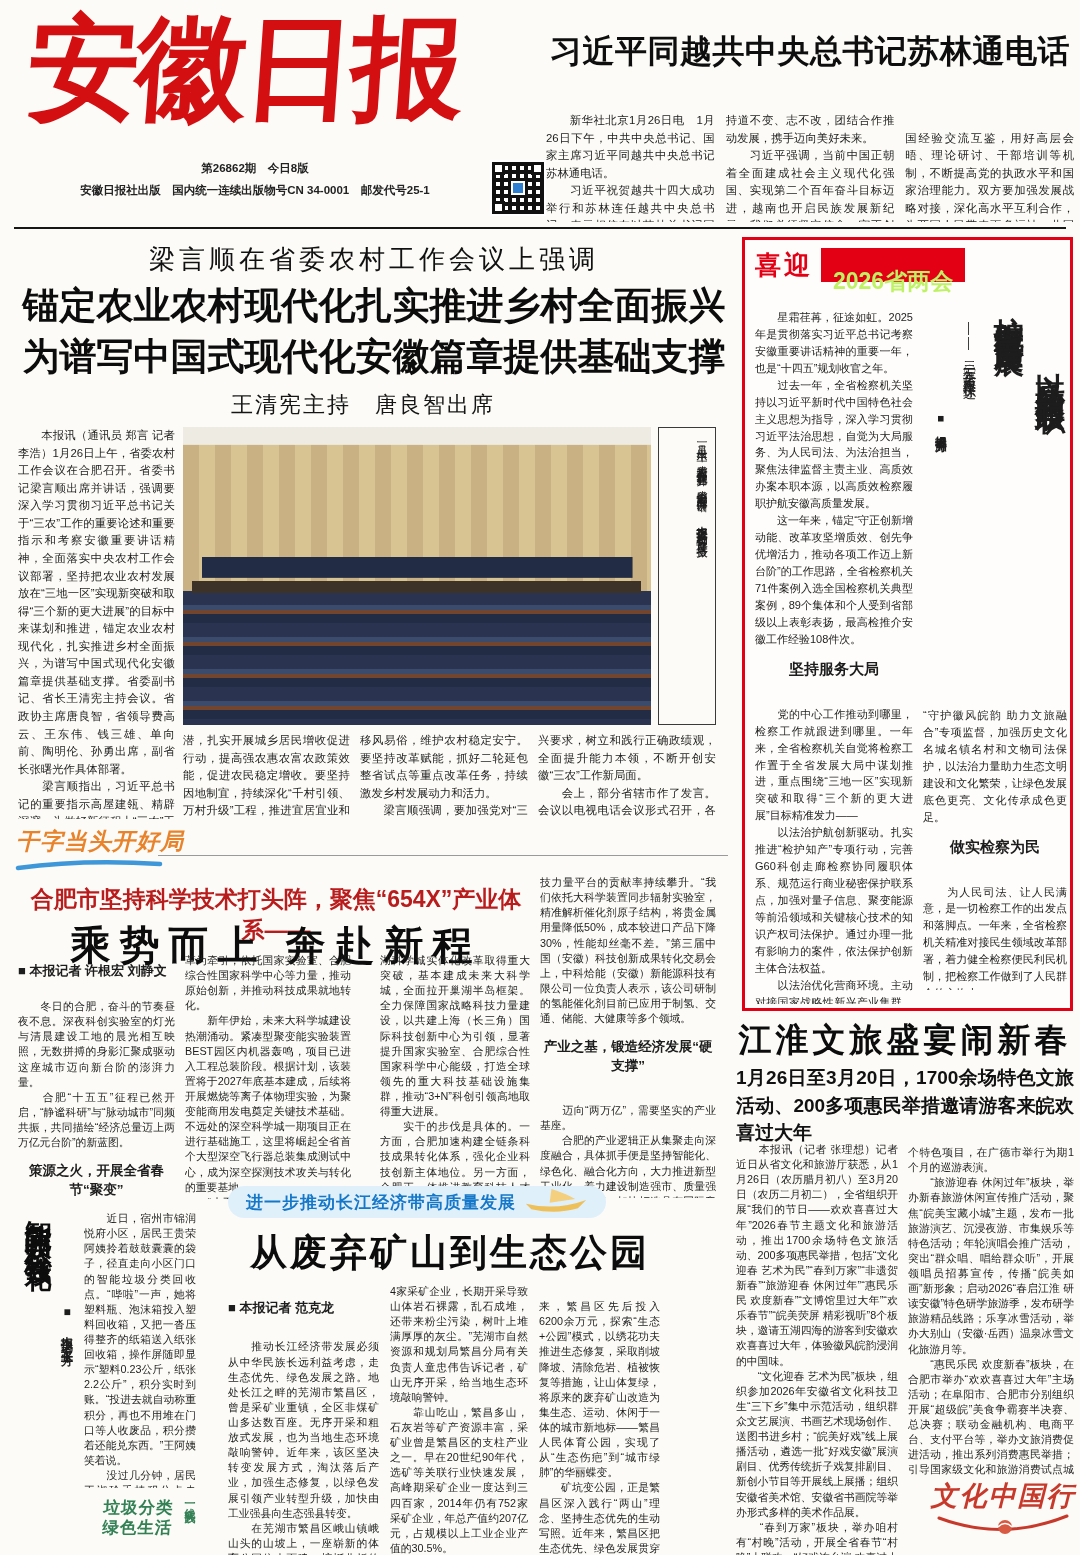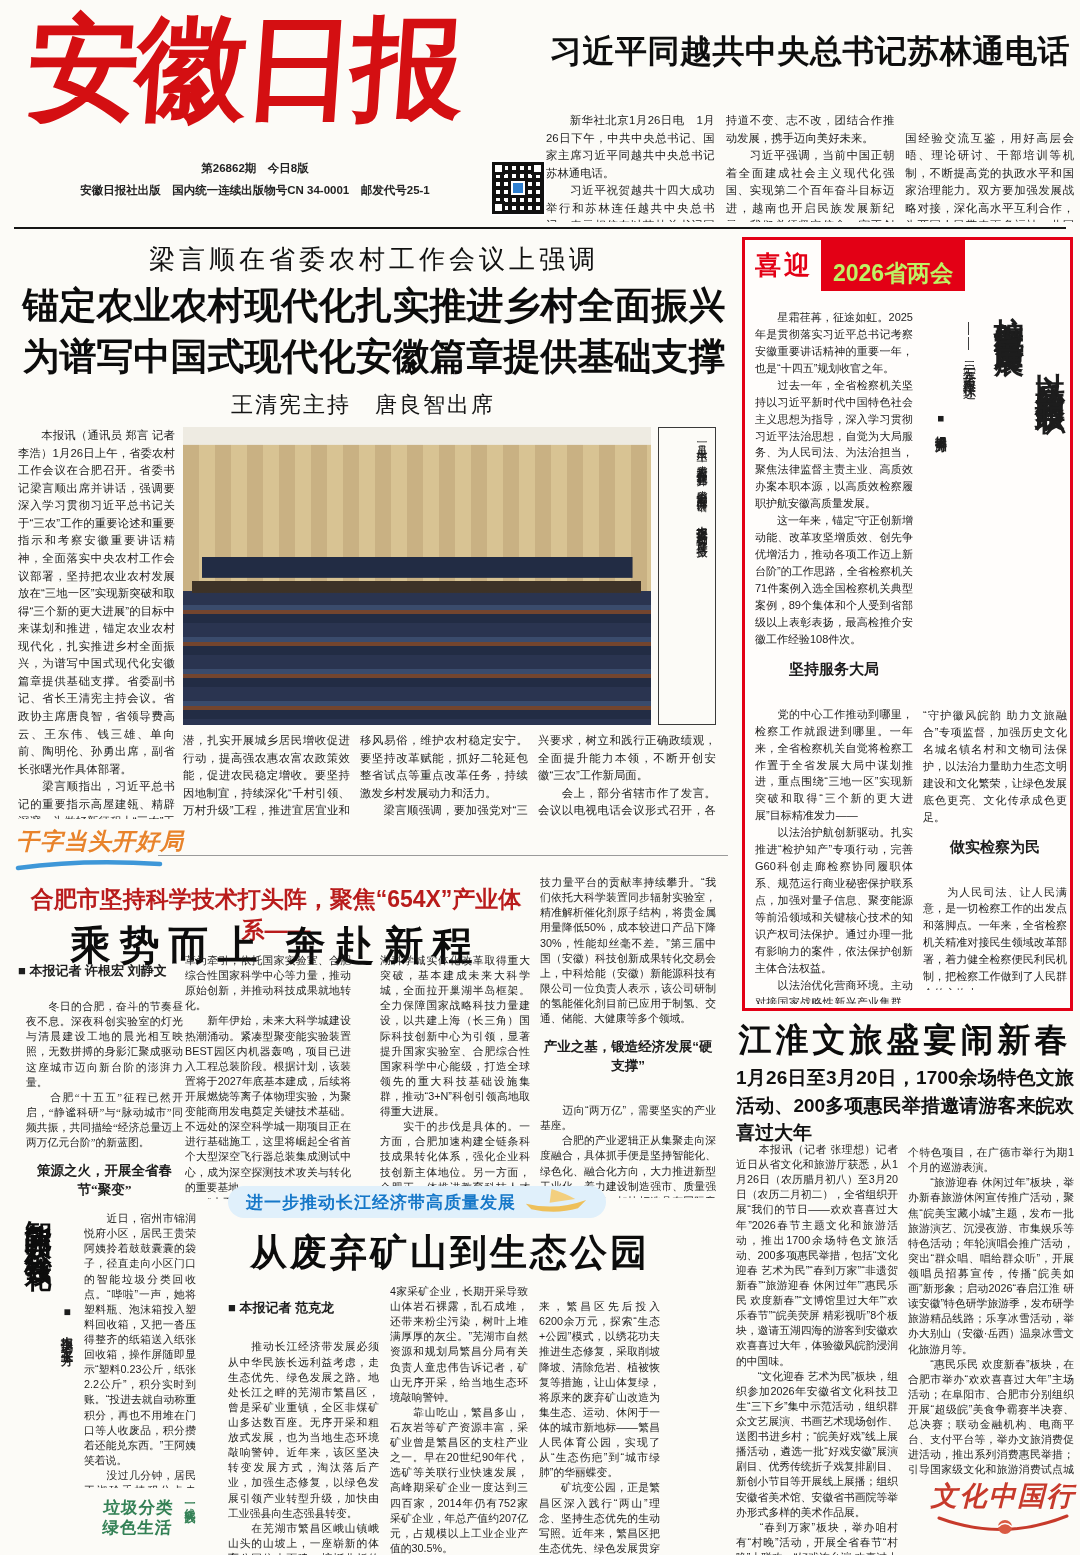--- a/index.html
+++ b/index.html
@@ -41,42 +41,42 @@
       background-size:100% 6%,92% 7%,96% 4%,100% 45%,100% 100%;
       background-position:0 0,50% 47%,50% 54%,0 100%,0 0;background-repeat:no-repeat;}
   .ms-caption{left:658px;top:427px;width:58px;height:298px;border:1px solid #3a3a3a;padding:8px 5px;
       writing-mode:vertical-rl;font-size:11px;line-height:1.6;letter-spacing:1px;overflow:hidden;}
   .ms-caption .credit{font-weight:bold;margin-top:8px;}
   .ms-col2{left:183px;top:732px;width:167px;height:90px;}
   .ms-col3{left:360px;top:732px;width:168px;height:90px;}
   .ms-col4{left:538px;top:732px;width:178px;height:90px;}
   
   .redbox{left:742px;top:237px;width:331px;height:774px;border:3px solid #e30015;background:#fffdfb;padding:8px 10px;overflow:hidden;}
-  .rb-header{display:flex;align-items:center;gap:8px;height:34px;}
+  .rb-header{display:flex;gap:8px;height:34px;}
   .rb-xiying{font-size:26px;font-weight:bold;color:#e30015;letter-spacing:3px;}
   .rb-badge{background:#e30015;color:#bef264;font-size:23px;font-weight:bold;padding:18px 12px 2px;}
   .rb-left{position:absolute;left:10px;top:52px;width:158px;height:712px;font-size:11px;}
   .rb-subhead{font-weight:bold;font-size:15px;text-align:center;margin:9px 0;white-space:normal;}
   .rb-right{position:absolute;left:178px;top:52px;width:144px;height:712px;overflow:hidden;}
   .vhead{writing-mode:vertical-rl;height:392px;margin:0 auto;}
   .vhead .l1{font-family:"Liberation Serif",serif;font-weight:bold;font-size:30px;letter-spacing:5px;padding-top:56px;}
   .vhead .l2{font-family:"Liberation Serif",serif;font-weight:bold;font-size:30px;letter-spacing:4px;margin-left:10px;}
   .vhead .sub{font-size:13px;letter-spacing:2px;margin-left:12px;padding-top:30px;}
   .vhead .by{font-size:11.5px;font-weight:bold;margin-left:10px;padding-top:120px;}
   .rb-col2{margin-top:6px;font-size:11px;height:300px;}
   
   .flag{left:16px;top:826px;font-size:23px;font-weight:bold;font-style:italic;color:#e8832b;letter-spacing:1px;}
   .flag-swoosh{left:14px;top:858px;}
   .band-rule{left:158px;top:855px;width:570px;height:1px;background:#9a9a9a;}
   .hf-kicker{left:20px;top:884px;width:512px;text-align:center;font-size:23px;font-weight:600;color:#b91c1c;}
   .hf-hl{left:20px;top:918px;width:512px;text-align:center;font-family:"Liberation Serif",serif;
       font-size:40px;font-weight:bold;letter-spacing:9px;color:#0c0c0c;}
   .hf-byline{left:18px;top:962px;font-size:13px;font-weight:bold;}
   .hf-sub{font-weight:bold;font-size:13.5px;text-align:center;margin:12px 0;}
-  .hf-col1{left:26px;top:984px;width:157px;height:212px;font-family:Liberation Serif, serif;}
+  .hf-col1{left:18px;top:984px;width:157px;height:212px;}
   .hf-col2{left:185px;top:953px;width:166px;height:246px;}
   .hf-col3{left:380px;top:953px;width:150px;height:246px;}
   .hf-col4{left:540px;top:860px;width:176px;height:338px;}
   
   .rc-title{left:20px;top:1198px;height:348px;writing-mode:vertical-rl;font-family:"Liberation Serif",serif;
       font-size:27px;font-weight:bold;letter-spacing:5px;color:#0d0d0d;}
   .rc-byline{left:58px;top:1305px;height:220px;writing-mode:vertical-rl;font-size:12px;font-weight:bold;letter-spacing:2px;}
   .rc-body{left:84px;top:1196px;width:112px;height:292px;}
   .rc-stamp{left:86px;top:1498px;width:104px;text-align:center;font-size:16.5px;font-weight:bold;
       color:#348055;line-height:1.2;letter-spacing:1px;transform:skewX(-4deg);text-shadow:0 0 1px #e9f4ec;}

